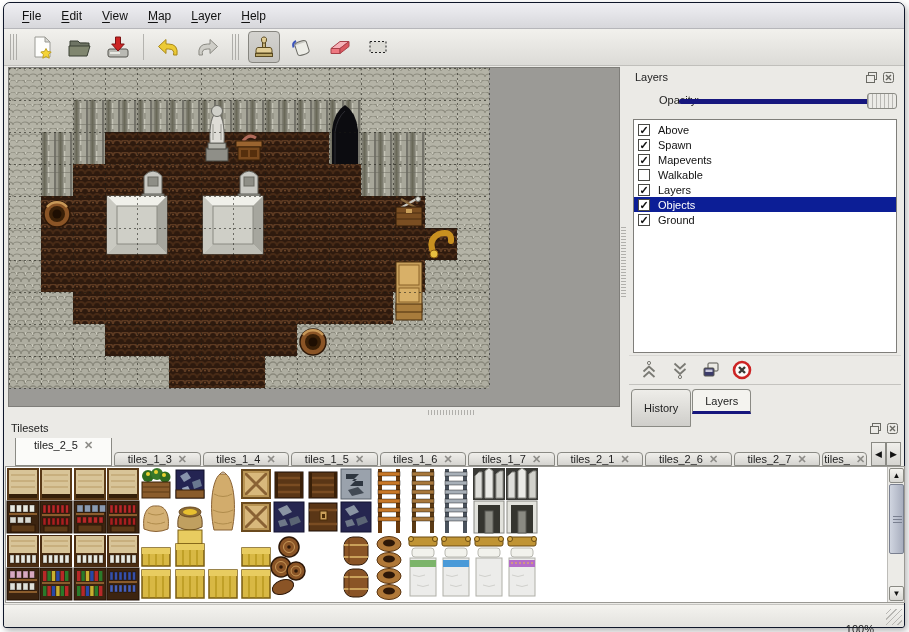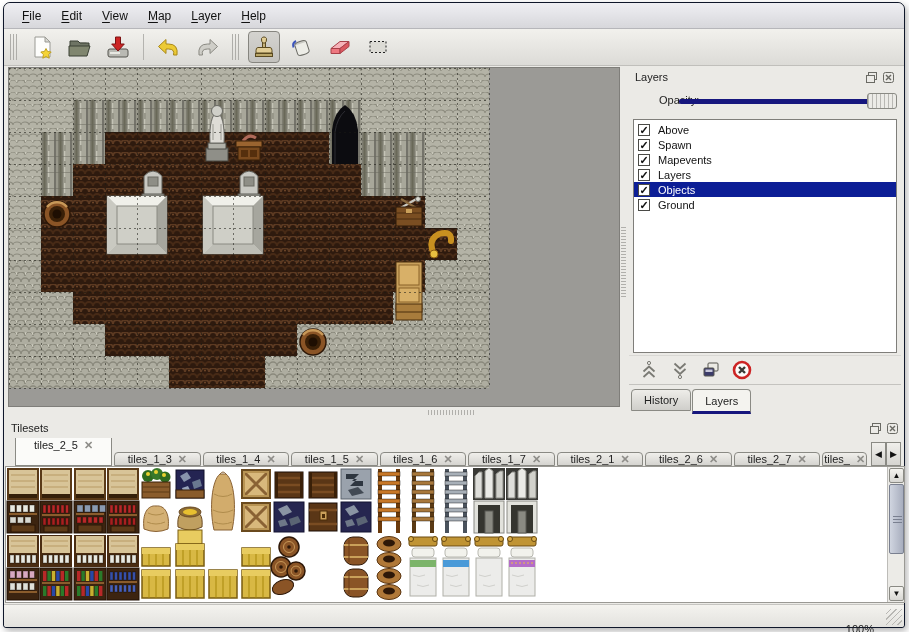--- a/index.html
+++ b/index.html
@@ -46,21 +46,21 @@
   .layer-list { position:absolute; left:4px; top:52px; width:264px; height:234px; background:#fff;
                 border:1px solid #7f7e7a; overflow:hidden; padding-top:2px; }
   .layer-row { height:15px; display:flex; align-items:center; font-size:11px; color:#111; padding-left:4px; }
   .layer-row.selected { background:#0c1e96; color:#fff; }
   .lcheck { width:12px; height:12px; border:1px solid #4a4a46; background:#fff; margin-right:8px;
             font-size:11px; line-height:10px; font-weight:bold; color:#111; text-align:center; }
   .layer-btns { position:absolute; left:0; top:288px; right:0; height:30px;
                 border-top:1px solid #d9d8d4; border-bottom:1px solid #c4c3bf; display:flex; align-items:center; padding-left:8px; }
   .lbtn { width:24px; height:22px; margin-right:7px; display:flex; align-items:center; justify-content:center; }
   .dock-tabs { position:absolute; left:2px; top:322px; height:24px; display:flex; }
-  .dtab { height:22px; padding:0 12px; font-size:11px; color:#222; display:flex; align-items:center;
+  .dtab { height:38px; padding:0 12px; font-size:11px; color:#222; display:flex; align-items:center;
           border:1px solid #8a8a84; border-radius:4px 4px 0 0; background:linear-gradient(#eeede9,#cfcecA);
           margin-right:1px; }
   .dtab.active { background:#f4f3ef; border-bottom:3px solid #16167e; height:25px; }
   
   .tilesets-dock { position:absolute; left:1px; top:415px; width:900px; height:188px; }
   .ts-tabs { position:absolute; left:10px; top:20px; right:36px; height:28px; display:flex; align-items:flex-end; overflow:hidden; }
   .ts-tab { height:14px; width:89px; min-width:24px; display:flex; align-items:center; justify-content:center; gap:6px;
             font-size:11px; color:#222; border:1px solid #8a8a84; border-radius:4px 4px 0 0;
             background:linear-gradient(#f0efeb,#d5d4d0); margin-right:2px; white-space:nowrap; overflow:hidden; }
   .ts-tab.active { height:44px; width:100px; background:#fbfbf9; border-top:3px solid #16167e; }
@@ -467,20 +467,24 @@
         </div>
         <div class="layer-row">
           <span class="lcheck">✓</span>
           <span>Spawn</span>
         </div>
         <div class="layer-row">
           <span class="lcheck">✓</span>
           <span>Mapevents</span>
         </div>
         <div class="layer-row">
+          <span class="lcheck"></span>
+          <span>Walkable</span>
+        </div>
+        <div class="layer-row">
           <span class="lcheck">✓</span>
           <span>Layers</span>
         </div>
         <div class="layer-row selected">
           <span class="lcheck">✓</span>
           <span>Objects</span>
         </div>
         <div class="layer-row">
           <span class="lcheck">✓</span>
           <span>Ground</span>

